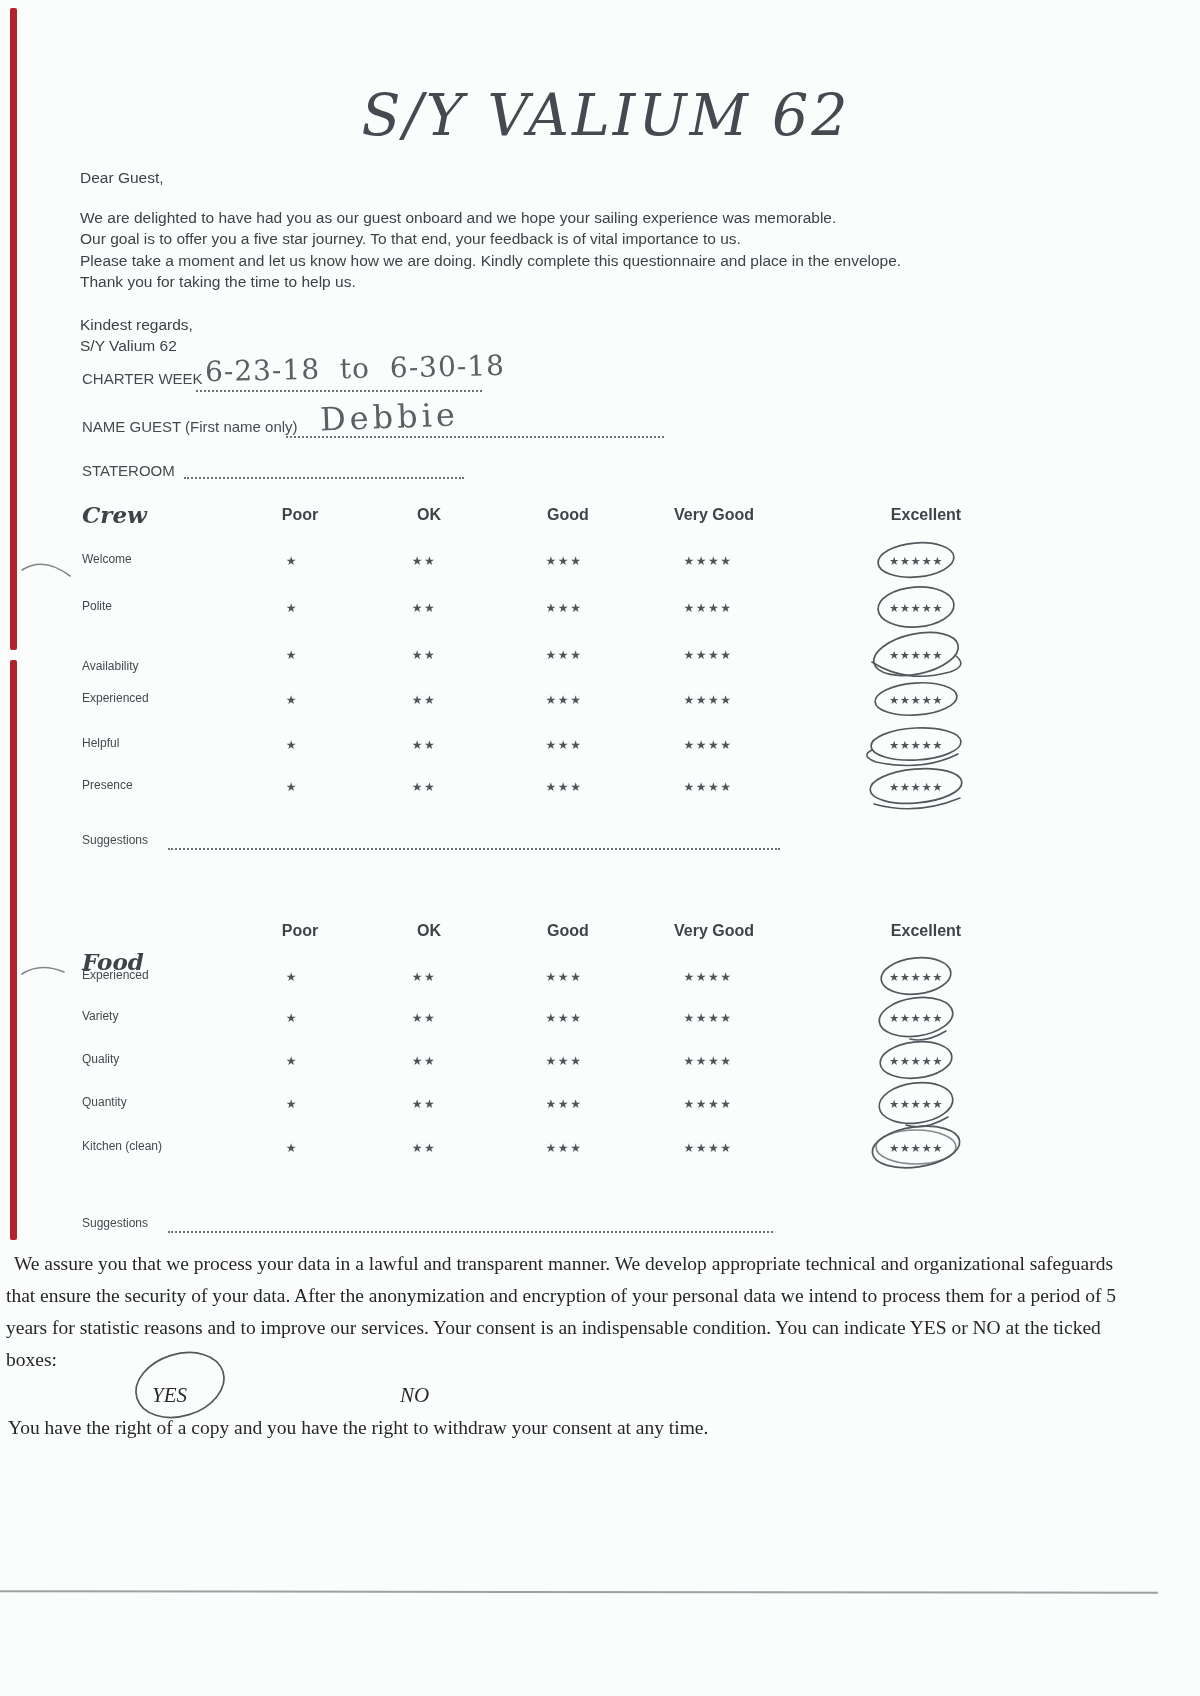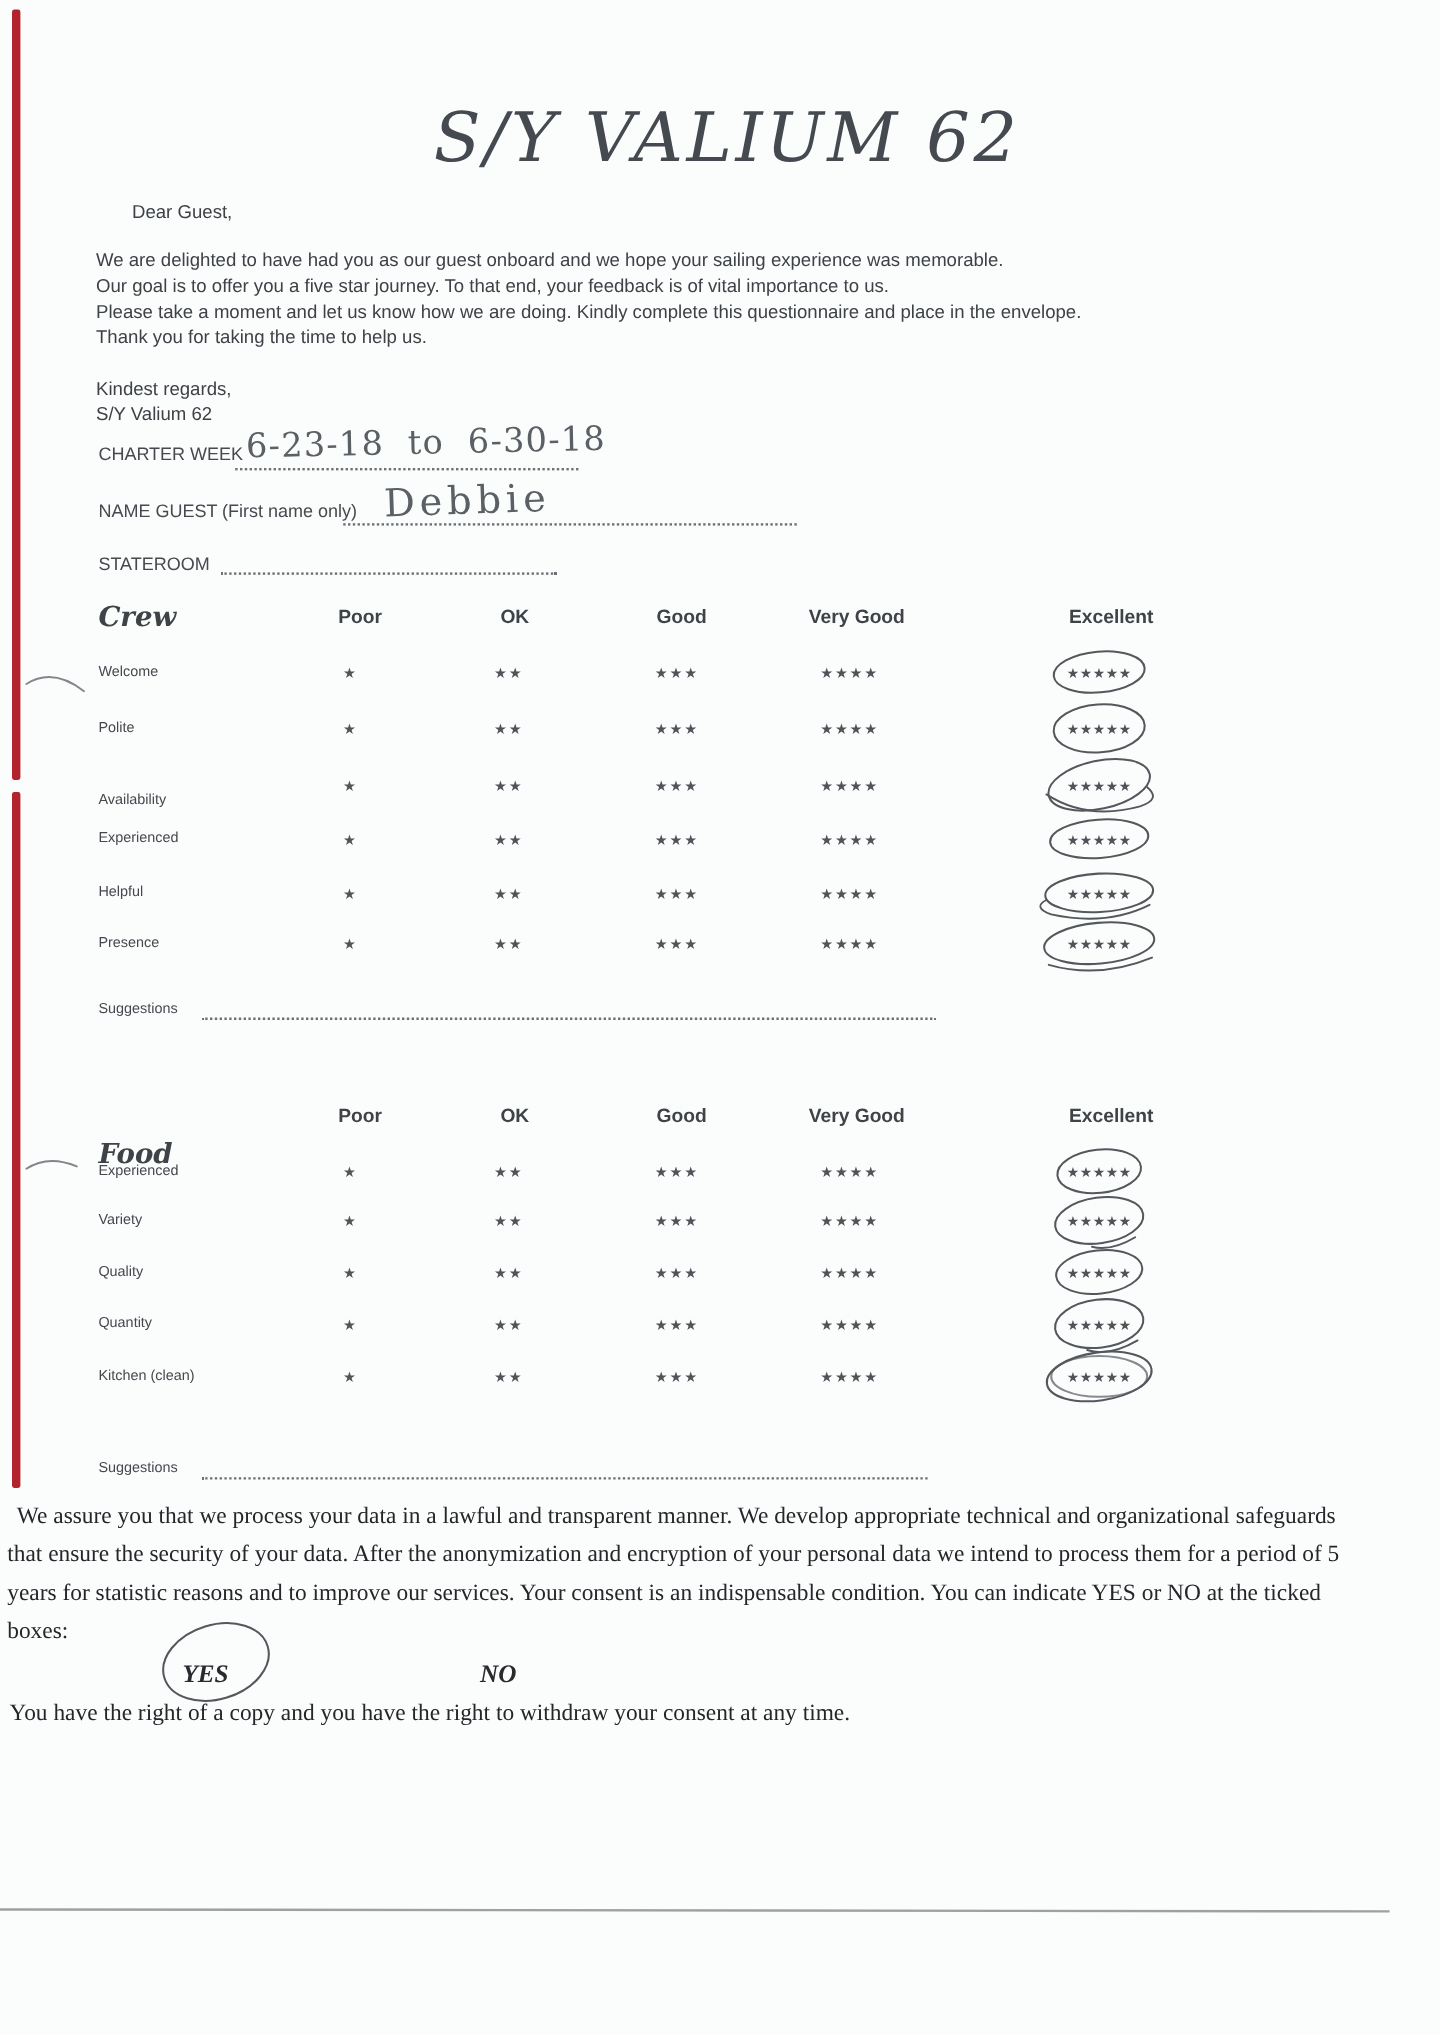--- a/index.html
+++ b/index.html
@@ -30,38 +30,38 @@
   .row-label{font-size:12px;color:#45484d;white-space:nowrap;}
   .stars{
     font-size:12px;letter-spacing:1.5px;color:#505358;
     transform:translateX(-50%);white-space:nowrap;
   }
   .stars-exc{font-size:11.5px;letter-spacing:0.5px;}
   .serif-line{
     font-family:"Liberation Serif",serif;font-size:19.5px;color:#26262a;white-space:nowrap;
   }
   .option{
-    font-family:"Liberation Serif",serif;font-style:italic;font-weight:bold;
+    font-family:"Liberation Serif",serif;font-style:italic;font-weight:normal;
     font-size:21px;color:#2a2a2e;white-space:nowrap;
   }
   .stripe{position:absolute;left:10px;width:7px;border-radius:2px;}
   .rule{position:absolute;height:2px;background:#8d8f90;opacity:.85;}
   svg{display:block;}
 </style>
 </head>
 <body>
 
 <div class="page">
 
   <div class="stripe" style="top: 8px; height: 642px; background: rgb(179, 35, 44);"></div>
   <div class="stripe" style="top: 660px; height: 580px; background: rgb(179, 35, 44);"></div>
 
   <div class="abs title" style="left:50%;top:82px;transform:translateX(-50%);margin-left:6px;">S/Y VALIUM 62</div>
 
-  <div class="abs body-line" style="left:80px;top:167px;margin-left:30px;">Dear Guest,</div>
+  <div class="abs body-line" style="left:80px;top:167px;">Dear Guest,</div>
   <div class="abs" style="left:80px;top:207px;">
     <div class="body-line">We are delighted to have had you as our guest onboard and we hope your sailing experience was memorable.</div>
     <div class="body-line">Our goal is to offer you a five star journey. To that end, your feedback is of vital importance to us.</div>
     <div class="body-line">Please take a moment and let us know how we are doing. Kindly complete this questionnaire and place in the envelope.</div>
     <div class="body-line">Thank you for taking the time to help us.</div>
   </div>
   <div class="abs body-line" style="left:80px;top:314px;">Kindest regards,</div>
   <div class="abs body-line" style="left:80px;top:335px;">S/Y Valium 62</div>
 
   <div class="abs cap-label" style="left:82px;top:370px;">CHARTER WEEK</div>

